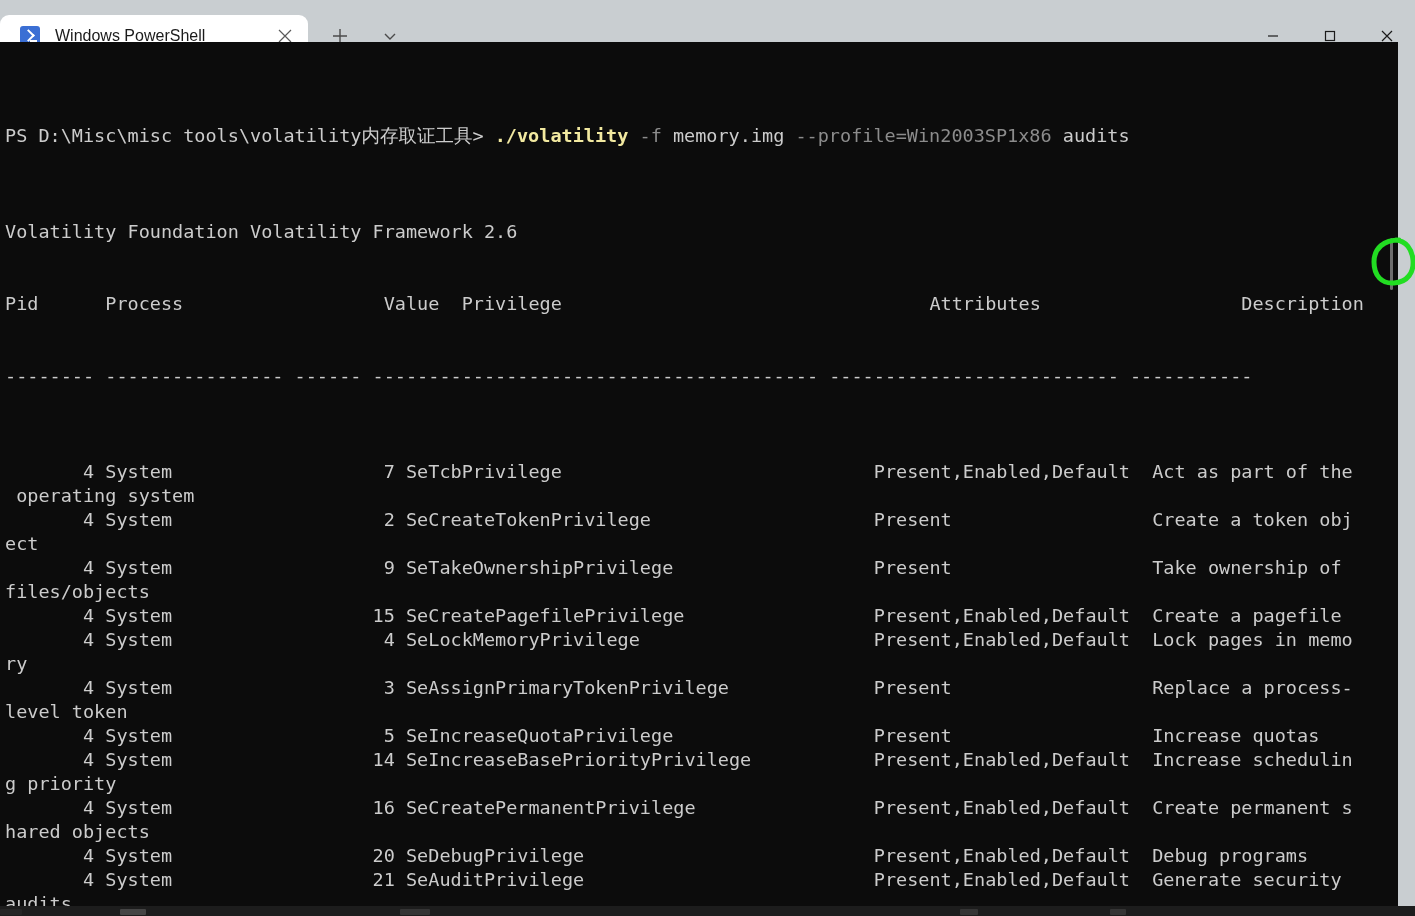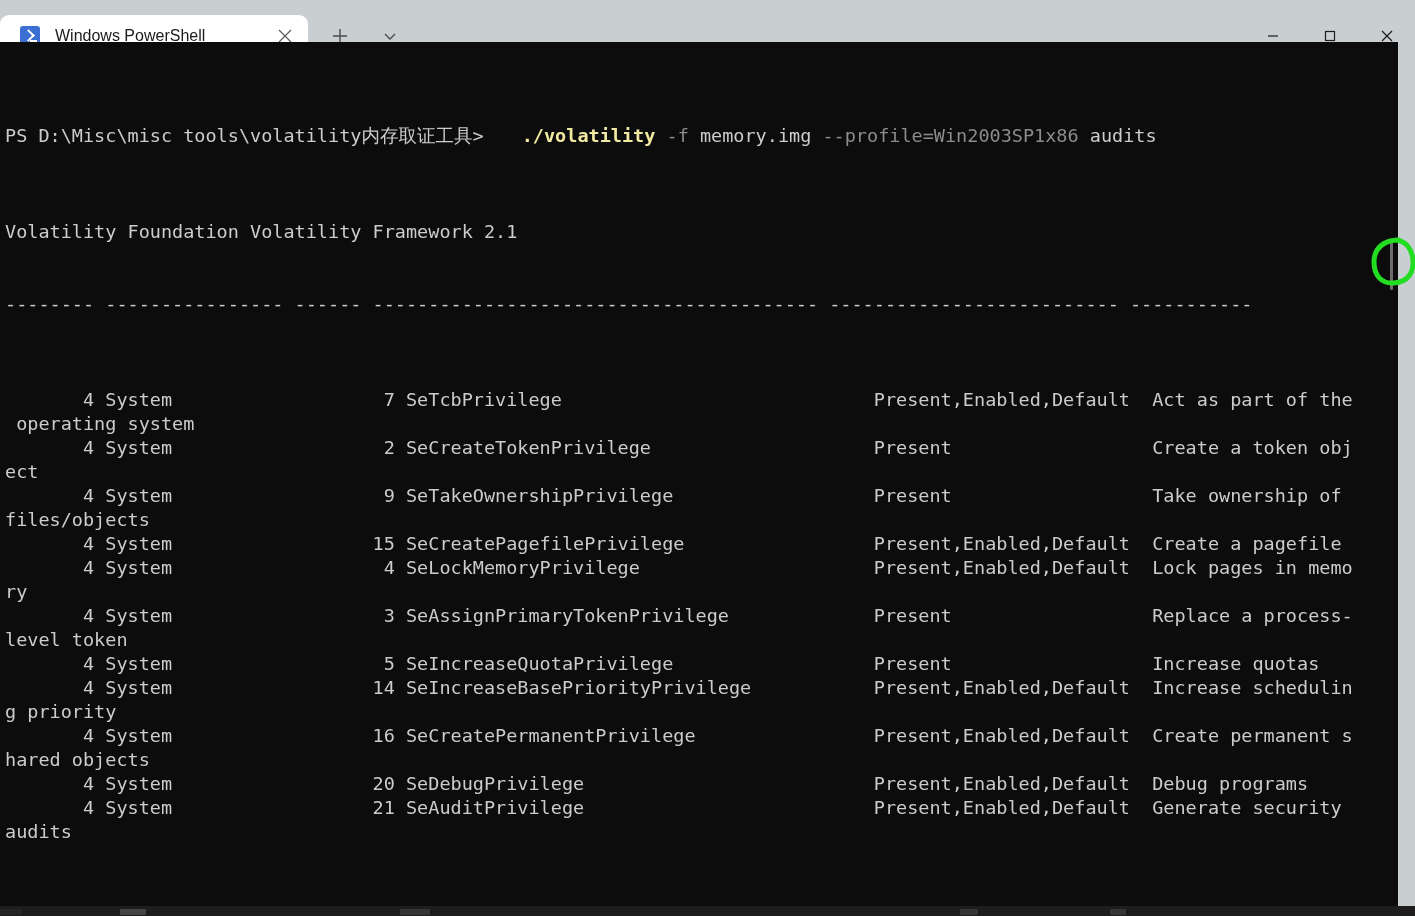--- a/index.html
+++ b/index.html
@@ -138,21 +138,21 @@
     top: 10px;
     font-family: "DejaVu Sans Mono", monospace;
     font-size: 18.5px;
     line-height: 24px;
     color: #cccccc;
     white-space: pre;
     letter-spacing: 0px;
   }
   .line { height: 24px; white-space: pre; }
   .c-white  { color: #cccccc; text-align: center; }
-  .c-yellow { color: #f2e9a0; font-weight: bold; margin-left: 27px; }
+  .c-yellow { color: #f2e9a0; font-weight: bold; }
   .c-gray   { color: #8c8c8c; }
   .c-prompt { color: #cccccc; }
 
   
   .scroll-gutter {
     position: absolute;
     left: 1385px;
     top: 42px;
     width: 13px;
     height: 874px;
@@ -255,21 +255,22 @@
         </svg>
       </div>
     </div>
   </div>
 
   <div class="terminal">
     <div class="screen">
 
       <div class="line"><span class="c-prompt">PS D:\Misc\misc tools\volatility内存取证工具&gt; </span><span class="c-yellow">./volatility</span><span> </span><span class="c-gray">-f</span><span> </span><span class="c-white">memory.img</span><span> </span><span class="c-gray">--profile=Win2003SP1x86</span><span> </span><span class="c-white">audits</span></div>
 
-      <div class="line">Volatility Foundation Volatility Framework 2.1</div>
+      <div class="line">Volatility Foundation Volatility Framework 2.6</div>
+      <div class="line">Pid      Process                  Value  Privilege                                 Attributes                  Description</div>
       <div class="line">-------- ---------------- ------ ---------------------------------------- -------------------------- -----------</div>
 
       <div id="output-lines"><div class="line">       4 System                   7 SeTcbPrivilege                            Present,Enabled,Default  Act as part of the</div><div class="line"> operating system</div><div class="line">       4 System                   2 SeCreateTokenPrivilege                    Present                  Create a token obj</div><div class="line">ect</div><div class="line">       4 System                   9 SeTakeOwnershipPrivilege                  Present                  Take ownership of </div><div class="line">files/objects</div><div class="line">       4 System                  15 SeCreatePagefilePrivilege                 Present,Enabled,Default  Create a pagefile</div><div class="line">       4 System                   4 SeLockMemoryPrivilege                     Present,Enabled,Default  Lock pages in memo</div><div class="line">ry</div><div class="line">       4 System                   3 SeAssignPrimaryTokenPrivilege             Present                  Replace a process-</div><div class="line">level token</div><div class="line">       4 System                   5 SeIncreaseQuotaPrivilege                  Present                  Increase quotas</div><div class="line">       4 System                  14 SeIncreaseBasePriorityPrivilege           Present,Enabled,Default  Increase schedulin</div><div class="line">g priority</div><div class="line">       4 System                  16 SeCreatePermanentPrivilege                Present,Enabled,Default  Create permanent s</div><div class="line">hared objects</div><div class="line">       4 System                  20 SeDebugPrivilege                          Present,Enabled,Default  Debug programs</div><div class="line">       4 System                  21 SeAuditPrivilege                          Present,Enabled,Default  Generate security </div><div class="line">audits</div></div>
     </div>
   </div>
 
   <div class="scroll-gutter">
     <div class="scroll-thumb"></div>
   </div>
   <div class="right-edge"></div>

